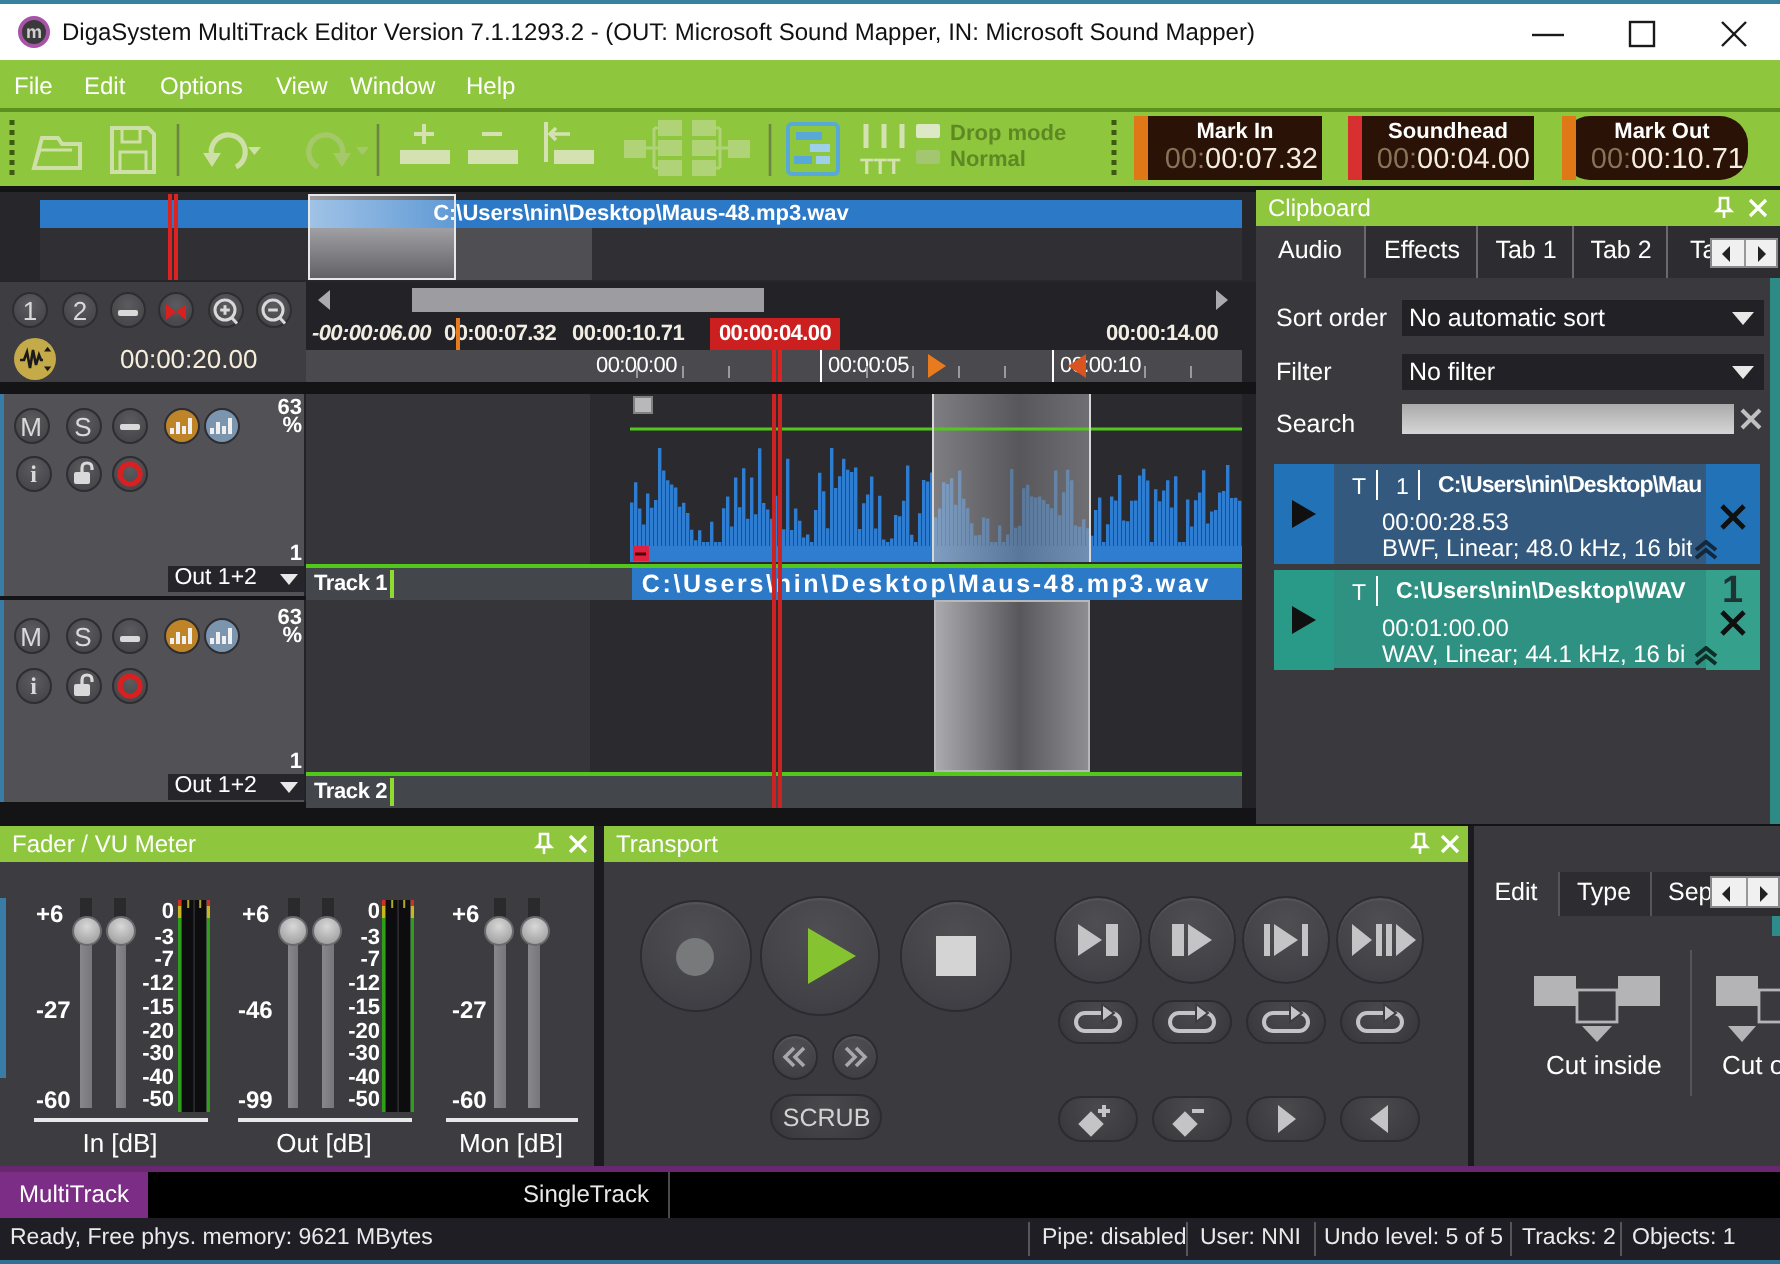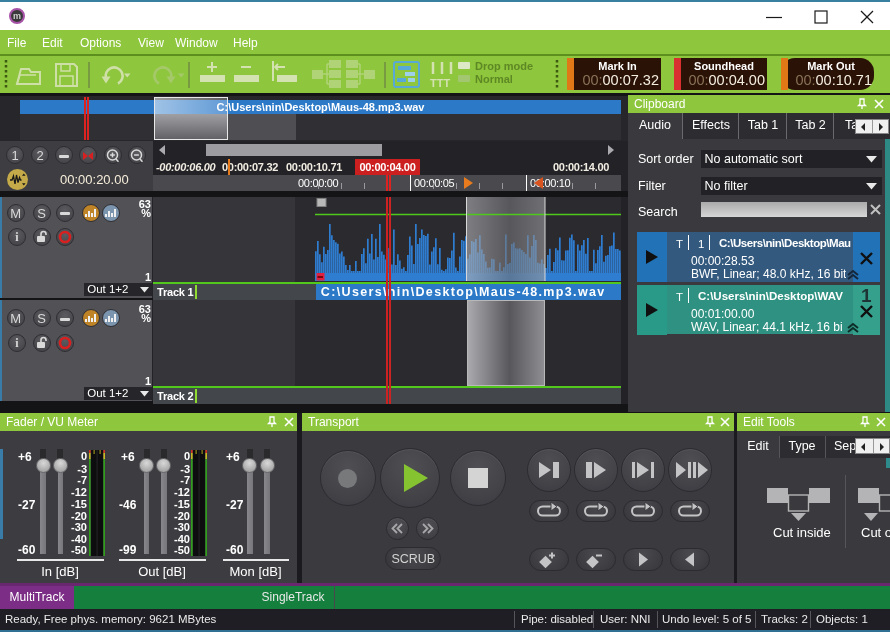--- a/index.html
+++ b/index.html
@@ -15,20 +15,21 @@
 .wt{color:#fff;}
 </style>
 </head>
 <body>
 <div id="app">
 
   <div class="abs" style="left:0;top:0;width:890px;height:2px;background:#38809f;"></div>
 
   <div class="abs" style="left:0;top:2px;width:890px;height:28px;background:#ffffff;">
     <div class="abs" style="left:9px;top:6px;width:16px;height:16px;border-radius:50%;background:#3a3a3a;border:2px solid #a753a7;color:#cfcfcf;font-size:9px;font-weight:bold;text-align:center;line-height:12px;">m</div>
+    <div class="abs" style="left:31px;top:7px;font-size:12px;color:#111;">DigaSystem MultiTrack Editor Version 7.1.1293.2 - (OUT: Microsoft Sound Mapper, IN: Microsoft Sound Mapper)</div>
     <svg class="abs" style="left:766px;top:7px;" width="110" height="16" viewBox="0 0 110 16">
       <line x1="0" y1="8.5" x2="16" y2="8.5" stroke="#1a1a1a" stroke-width="1.2"></line>
       <rect x="49" y="2" width="12" height="12" fill="none" stroke="#1a1a1a" stroke-width="1.2"></rect>
       <line x1="95" y1="2" x2="107" y2="14" stroke="#1a1a1a" stroke-width="1.2"></line>
       <line x1="107" y1="2" x2="95" y2="14" stroke="#1a1a1a" stroke-width="1.2"></line>
     </svg>
   </div>
 
   <div class="abs grn" style="left:0;top:30px;width:890px;height:26px;border-bottom:2px solid #5d8f1e;">
     <div class="abs wt" style="left:7px;top:6px;font-size:12px;">File</div>
@@ -605,28 +606,20 @@
           <path d="M-4 -7 L5 0 L-4 7 Z" fill="#c4c4c6"></path>
         </svg>
         <div class="pill" style="left:367.6px;top:135px;width:40px;height:23px;"></div>
 <svg class="abs" style="left:367.6px;top:135px;" width="40" height="23" viewBox="-20 -11.5 40 23">
           <path d="M4 -7 L-5 0 L4 7 Z" fill="#c4c4c6"></path>
         </svg>
     </div>
   </div>
   <div id="edittools">
     <div class="abs" style="left:737px;top:413px;width:153px;height:170px;background:#3a3a3e;">
-    <div class="hdr" style="left:0;top:0;width:153px;">Edit Tools
-      <svg style="left:122px;" width="12" height="12" viewBox="0 0 12 12">
-            <path d="M4 1 L8 1 L8 6 L9.5 7.5 L2.5 7.5 L4 6 Z M6 7.5 L6 11" stroke="#fff" stroke-width="1.3" fill="none"></path>
-          </svg>
-      <svg style="left:138px;" width="12" height="12" viewBox="0 0 12 12">
-            <path d="M2 2 L10 10 M10 2 L2 10" stroke="#fff" stroke-width="1.6"></path>
-          </svg>
-    </div>
     <div class="abs" style="left:0;top:23px;width:153px;height:22px;background:#2d2d31;">
       <div class="abs" style="left:0;top:0;width:42px;height:22px;background:#3a3a3e;color:#fff;font-size:12.5px;line-height:21px;text-align:center;">Edit</div>
       <div class="abs" style="left:42px;top:0;width:45px;height:22px;color:#fff;font-size:12.5px;line-height:21px;text-align:center;border-left:1px solid #55555a;">Type</div>
       <div class="abs" style="left:88px;top:0;width:65px;height:22px;color:#fff;font-size:12.5px;line-height:21px;text-align:left;padding-left:8px;border-left:1px solid #55555a;">Sepa</div>
       <div class="abs" style="left:118px;top:2px;width:35px;height:16px;background:#f0f0f0;border:1px solid #888;">
         <svg class="abs" style="left:3px;top:4px;" width="8" height="8">
               <path d="M6 0 L2 4 L6 8 Z" fill="#222"></path>
             </svg>
         <div class="abs" style="left:17px;top:0;width:1px;height:14px;background:#999;"></div>
         <svg class="abs" style="left:22px;top:4px;" width="8" height="8">
@@ -647,21 +640,21 @@
       <rect x="21.5" y="8" width="12" height="16" fill="#3a3a3e" stroke="#b4b4b6" stroke-width="1.4"></rect>
       <path d="M6 26 L20 26 L13 34 Z" fill="#b4b4b6"></path>
     </svg>
     <div class="abs" style="left:124px;top:112px;color:#fff;font-size:13px;white-space:nowrap;">Cut o</div>
     <div class="abs" style="left:149px;top:45px;width:4px;height:10px;background:#2e8b8b;"></div>
     </div>
   </div>
 
   <div class="abs" style="left:0;top:583px;width:890px;height:3px;background:#69276f;"></div>
 
-  <div class="abs" style="left:0;top:586px;width:890px;height:23px;background:#15803d;">
+  <div class="abs" style="left:0;top:586px;width:890px;height:23px;background:#000000;">
     <div class="abs" style="left:0;top:0;width:74px;height:23px;background:#7c2d85;color:#fff;font-size:12px;line-height:23px;text-align:center;">MultiTrack</div>
     <div class="abs" style="left:74px;top:0;width:79px;height:23px;color:#e8e8e8;font-size:12px;line-height:23px;text-align:center;border-right:1px solid #4a4a4e;margin-top:48px;">Reporter Box</div>
     <div class="abs" style="left:252px;top:0;width:83px;height:23px;color:#e8e8e8;font-size:12px;line-height:23px;text-align:center;border-right:1px solid #4a4a4e;">SingleTrack</div>
   </div>
 
   <div class="abs" style="left:0;top:609px;width:890px;height:21px;background:#1e1e24;color:#eaeaea;font-size:11.5px;">
     <div class="abs" style="left:5px;top:4px;">Ready, Free phys. memory: 9621 MBytes</div>
     <div class="abs" style="left:514px;top:2px;width:1px;height:17px;background:#55555a;"></div>
     <div class="abs" style="left:521px;top:4px;">Pipe: disabled</div>
     <div class="abs" style="left:593px;top:2px;width:1px;height:17px;background:#55555a;"></div>

